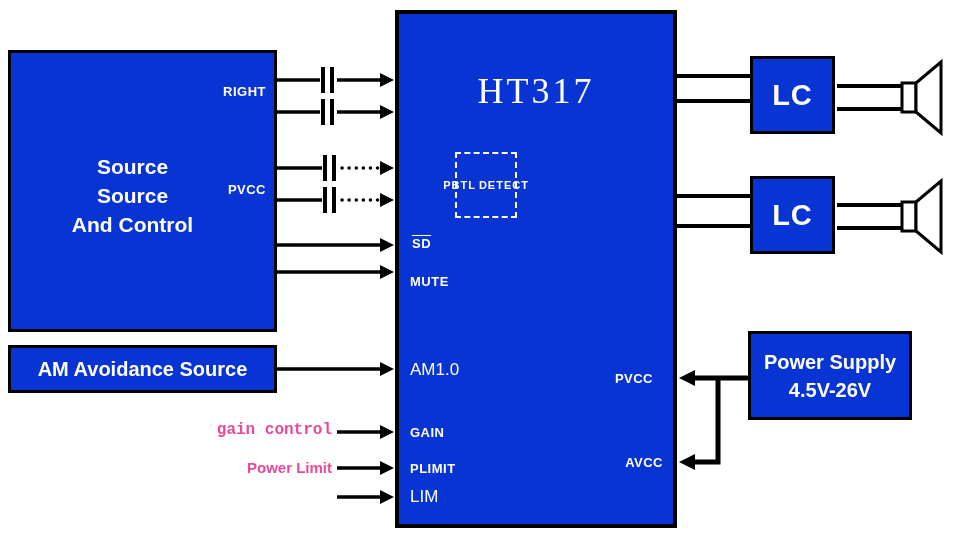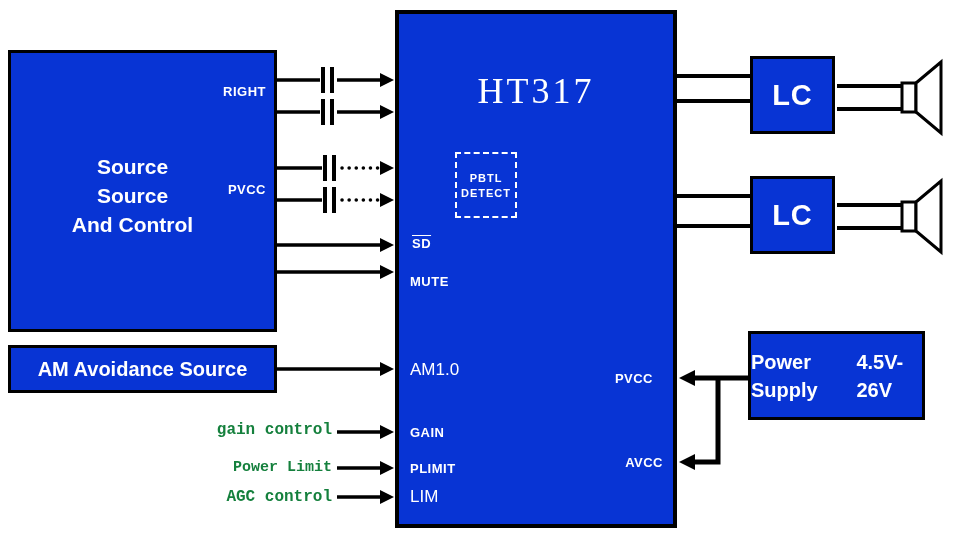--- a/index.html
+++ b/index.html
@@ -17,41 +17,41 @@
 
   
   #am-box{left:8px;top:345px;width:269px;height:48px;display:flex;align-items:center;
           justify-content:center;font-weight:bold;font-size:20px;}
 
   
   #ht317-box{left:395px;top:10px;width:282px;height:518px;border-width:4px;}
   .ht-title{position:absolute;left:0;right:0;top:56px;text-align:center;
             font-family:"Liberation Serif",serif;font-size:36px;letter-spacing:3px;}
   #pbtl-box{position:absolute;left:56px;top:138px;width:62px;height:66px;
-            border:2px dashed #fff;box-sizing:border-box;display:flex;flex-direction:column;
+            border:2px dashed #fff;box-sizing:border-box;display:flex;
             align-items:center;justify-content:center;gap:3px;
             font-weight:bold;font-size:11px;letter-spacing:1px;}
   .pin{position:absolute;font-weight:bold;font-size:13px;letter-spacing:0.5px;}
   .pin.serif{font-family:Liberation Sans, sans-serif;font-weight:normal;font-size:17px;letter-spacing:0;}
   .overline{text-decoration:overline;}
 
   
   .lc-box{width:85px;height:78px;display:flex;align-items:center;justify-content:center;
           font-weight:bold;font-size:29px;letter-spacing:1px;}
   #lc1{left:750px;top:56px;}
   #lc2{left:750px;top:176px;}
 
   
-  #ps-box{left:748px;top:331px;width:177px;height:89px;display:flex;flex-direction:row;
+  #ps-box{left:748px;top:331px;width:164px;height:89px;display:flex;flex-direction:column;
           align-items:center;justify-content:center;font-weight:bold;font-size:20px;line-height:28px;}
 
   
-  .ext-label{position:absolute;left:150px;width:182px;text-align:right;color:#15803d;}
+  .ext-label{position:absolute;left:150px;width:182px;text-align:right;color:#ec4899;}
   .mono{font-family:"Liberation Mono",monospace;font-weight:bold;font-size:16px;}
-  .sans-b{font-weight:bold;font-size:15px;font-family:Liberation Mono, monospace;}
+  .sans-b{font-weight:bold;font-size:15px;}
 </style>
 </head>
 <body>
 
 <div id="canvas">
 
   <svg id="wires" width="958" height="547" viewBox="0 0 958 547">
 
     <g stroke="#000" stroke-width="3.5" fill="none">
       <path d="M275 80 H320"></path>
@@ -171,15 +171,14 @@
     <span>LC</span>
   </div>
 
   <div class="box" id="ps-box">
     <div>Power Supply</div>
     <div>4.5V-26V</div>
   </div>
 
   <div class="ext-label mono" style="top:421px">gain control</div>
   <div class="ext-label sans-b" style="top:459px">Power Limit</div>
-  <div class="ext-label mono" style="top:488px">AGC control</div>
 
 </div>
 
 </body></html>

